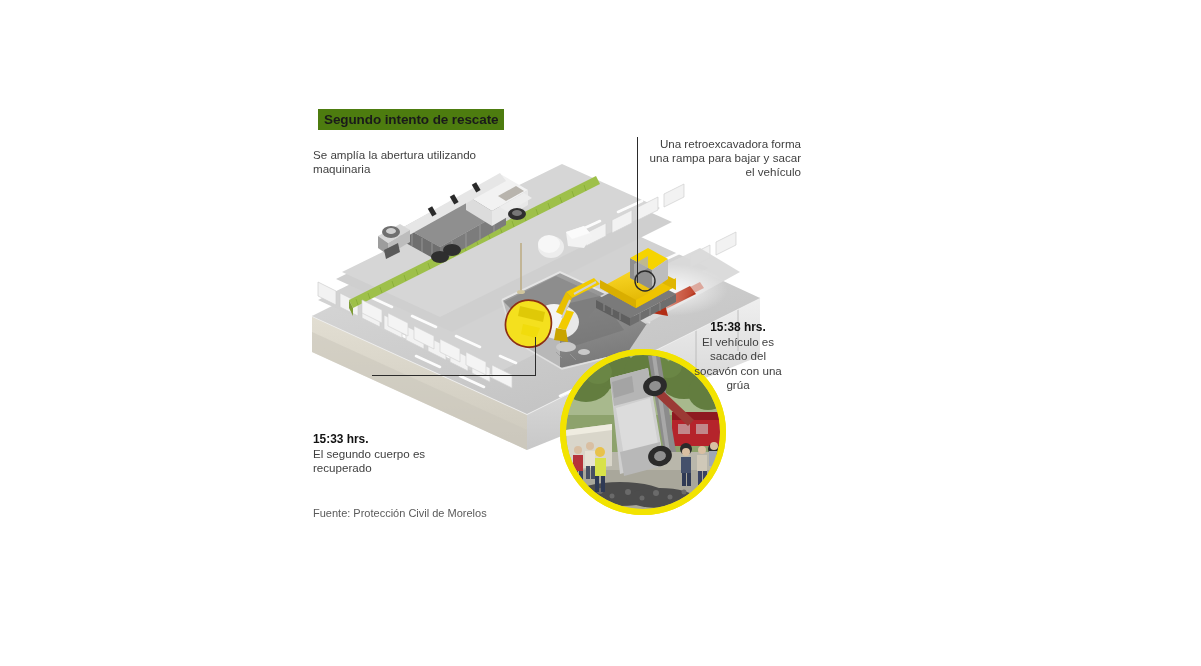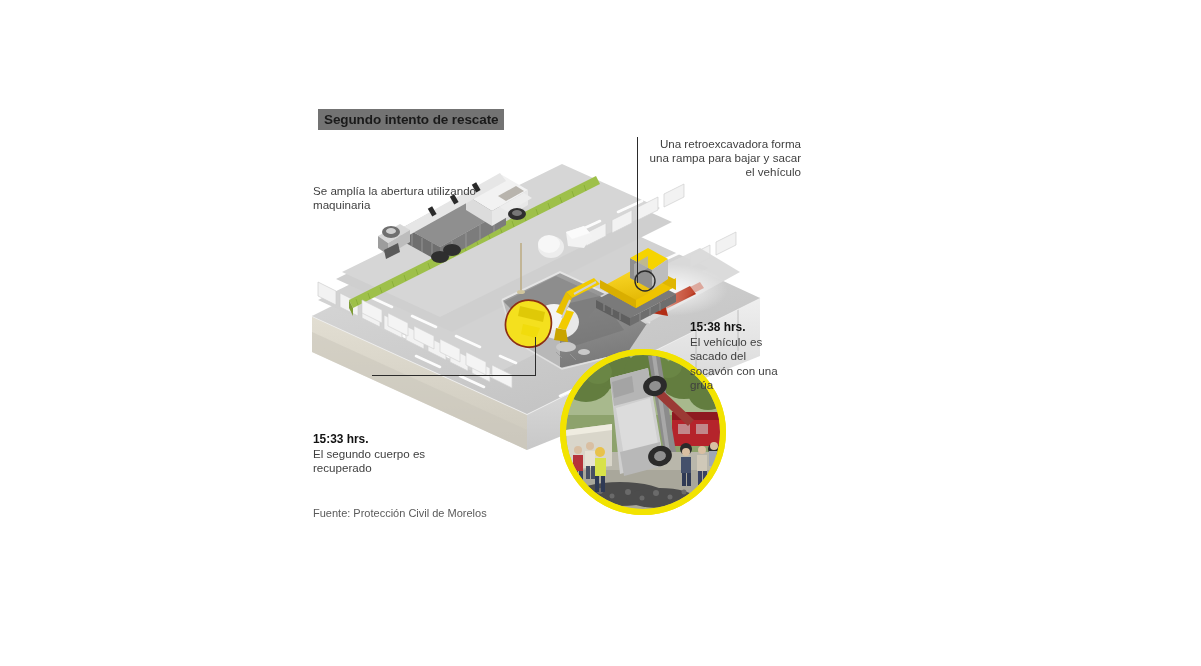--- a/index.html
+++ b/index.html
@@ -12,42 +12,42 @@
     position:relative;
   }
   #infographic{
     position:absolute;left:0;top:0;width:1201px;height:666px;
   }
   .abs{position:absolute;}
 
   
   #title-wrap{
     left:318px;top:109px;
-    background:#737373;
+    background:#4d7c0f;
     padding:2px 6px 3px 6px;
     line-height:1;
   }
   #title-text{
     font-size:13.5px;font-weight:bold;color:#1a1a1a;
     letter-spacing:-0.1px;white-space:nowrap;
   }
 
   
   .caption{
     font-size:11.6px;color:#3f3f3f;line-height:1.22;
     font-family:"Liberation Sans", sans-serif;
   }
-  #caption-left{left:313px;top:148px;width:180px;margin-top:36px;}
+  #caption-left{left:313px;top:148px;width:180px;}
   #caption-right{left:641px;top:137px;width:160px;text-align:right;}
 
   .timeblock{font-size:11.6px;color:#3f3f3f;line-height:1.25;}
   .timeblock .hrs{font-weight:bold;color:#111111;font-size:11.9px;display:block;}
   #time-1527{left:313px;top:368px;width:160px;}
   #time-1533{left:313px;top:432px;width:140px;}
-  #time-1538{left:690px;top:320px;width:96px;text-align:left;}
+  #time-1538{left:690px;top:320px;width:96px;text-align:center;}
 
   #source{
     left:313px;top:507px;font-size:11px;color:#5a5a5a;white-space:nowrap;
   }
 
   
   .leader{background:#2b2b2b;}
   
   #lead-1527-h{left:372px;top:375px;width:164px;height:1px;}
   #lead-1527-v{left:535px;top:337px;width:1px;height:39px;}

